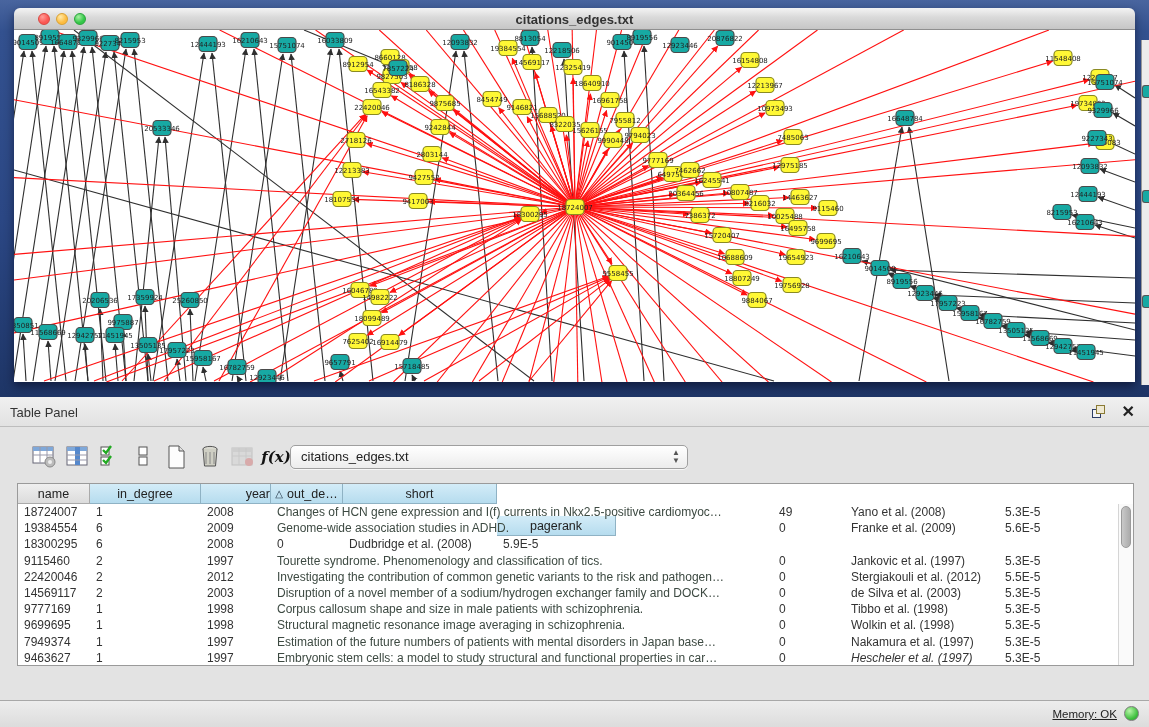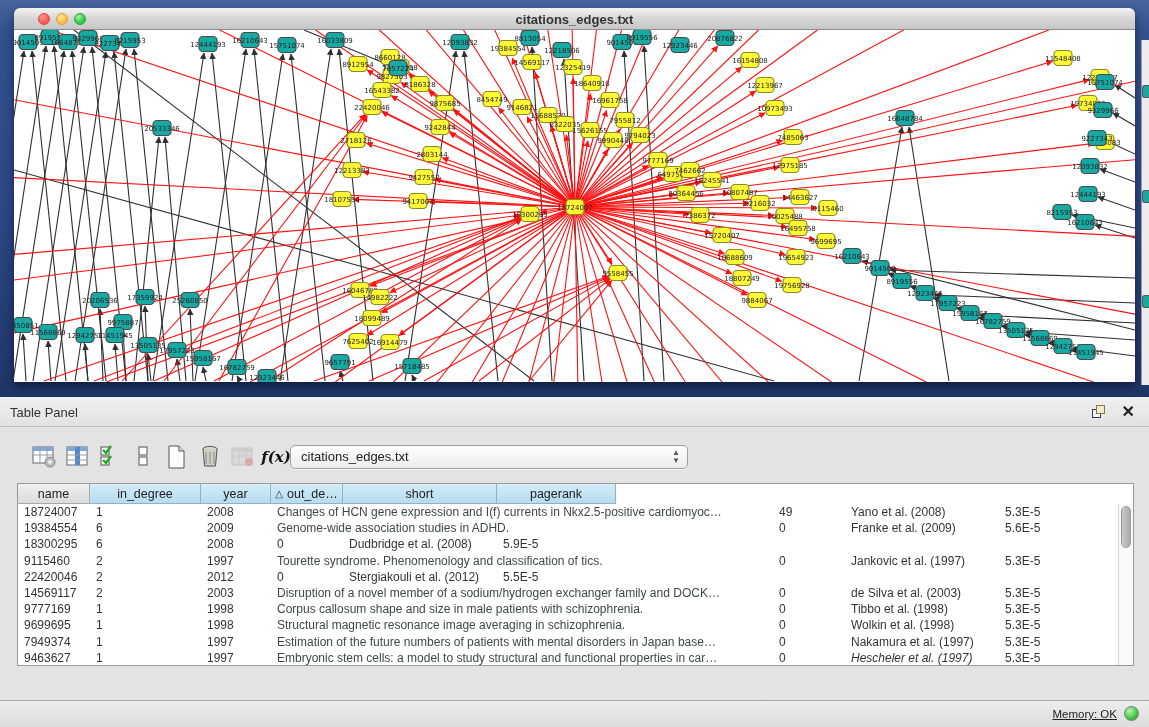--- a/index.html
+++ b/index.html
@@ -843,31 +843,31 @@
       </div>
 
     <div id="grid">
       <div id="grid-header">
           <div class="hcell gray" style="width: 72px; flex: 0 0 auto;">
             <span>name</span>
           </div>
           <div class="hcell" style="width: 111px; flex: 0 0 auto;">
             <span>in_degree</span>
           </div>
-          <div class="hcell" style="width: 70px; flex: 0 0 auto;">
+          <div class="hcell" style="width: 70px; flex: 0 0 auto; justify-content: flex-end;">
             <span>year</span>
           </div>
           <div class="hcell" style="width: 72px; flex: 0 0 auto;">
             <span class="sort-tri">△</span>
             <span>out_de…</span>
           </div>
           <div class="hcell" style="width: 154px; flex: 0 0 auto;">
             <span>short</span>
           </div>
-          <div class="hcell" style="width: 119px; flex: 0 0 auto;">
+          <div class="hcell" style="width: 119px; flex: 0 0 auto; margin-top: 32px;">
             <span>pagerank</span>
           </div>
         </div>
       <div id="grid-body">
           <div class="trow">
             <div class="tcell" style="width: 72px; flex: 0 0 auto;">18724007</div>
             <div class="tcell" style="width: 111px; flex: 0 0 auto;">1</div>
             <div class="tcell" style="width: 70px; flex: 0 0 auto;">2008</div>
             <div class="tcell" style="width: 502px; flex: 0 0 auto; color: rgb(61, 74, 66);">Changes of HCN gene expression and I(f) currents in Nkx2.5-positive cardiomyoc…</div>
             <div class="tcell" style="width: 72px; flex: 0 0 auto;">49</div>
@@ -897,20 +897,21 @@
             <div class="tcell" style="width: 70px; flex: 0 0 auto;">1997</div>
             <div class="tcell" style="width: 502px; flex: 0 0 auto; color: rgb(61, 74, 66);">Tourette syndrome. Phenomenology and classification of tics.</div>
             <div class="tcell" style="width: 72px; flex: 0 0 auto;">0</div>
             <div class="tcell" style="width: 154px; flex: 0 0 auto;">Jankovic et al. (1997)</div>
             <div class="tcell" style="width: 119px; flex: 0 0 auto;">5.3E-5</div>
           </div>
           <div class="trow">
             <div class="tcell" style="width: 72px; flex: 0 0 auto;">22420046</div>
             <div class="tcell" style="width: 111px; flex: 0 0 auto;">2</div>
             <div class="tcell" style="width: 70px; flex: 0 0 auto;">2012</div>
+            <div class="tcell" style="width: 502px; flex: 0 0 auto; color: rgb(61, 74, 66);">Investigating the contribution of common genetic variants to the risk and pathogen…</div>
             <div class="tcell" style="width: 72px; flex: 0 0 auto;">0</div>
             <div class="tcell" style="width: 154px; flex: 0 0 auto;">Stergiakouli et al. (2012)</div>
             <div class="tcell" style="width: 119px; flex: 0 0 auto;">5.5E-5</div>
           </div>
           <div class="trow">
             <div class="tcell" style="width: 72px; flex: 0 0 auto;">14569117</div>
             <div class="tcell" style="width: 111px; flex: 0 0 auto;">2</div>
             <div class="tcell" style="width: 70px; flex: 0 0 auto;">2003</div>
             <div class="tcell" style="width: 502px; flex: 0 0 auto; color: rgb(61, 74, 66);">Disruption of a novel member of a sodium/hydrogen exchanger family and DOCK…</div>
             <div class="tcell" style="width: 72px; flex: 0 0 auto;">0</div>

